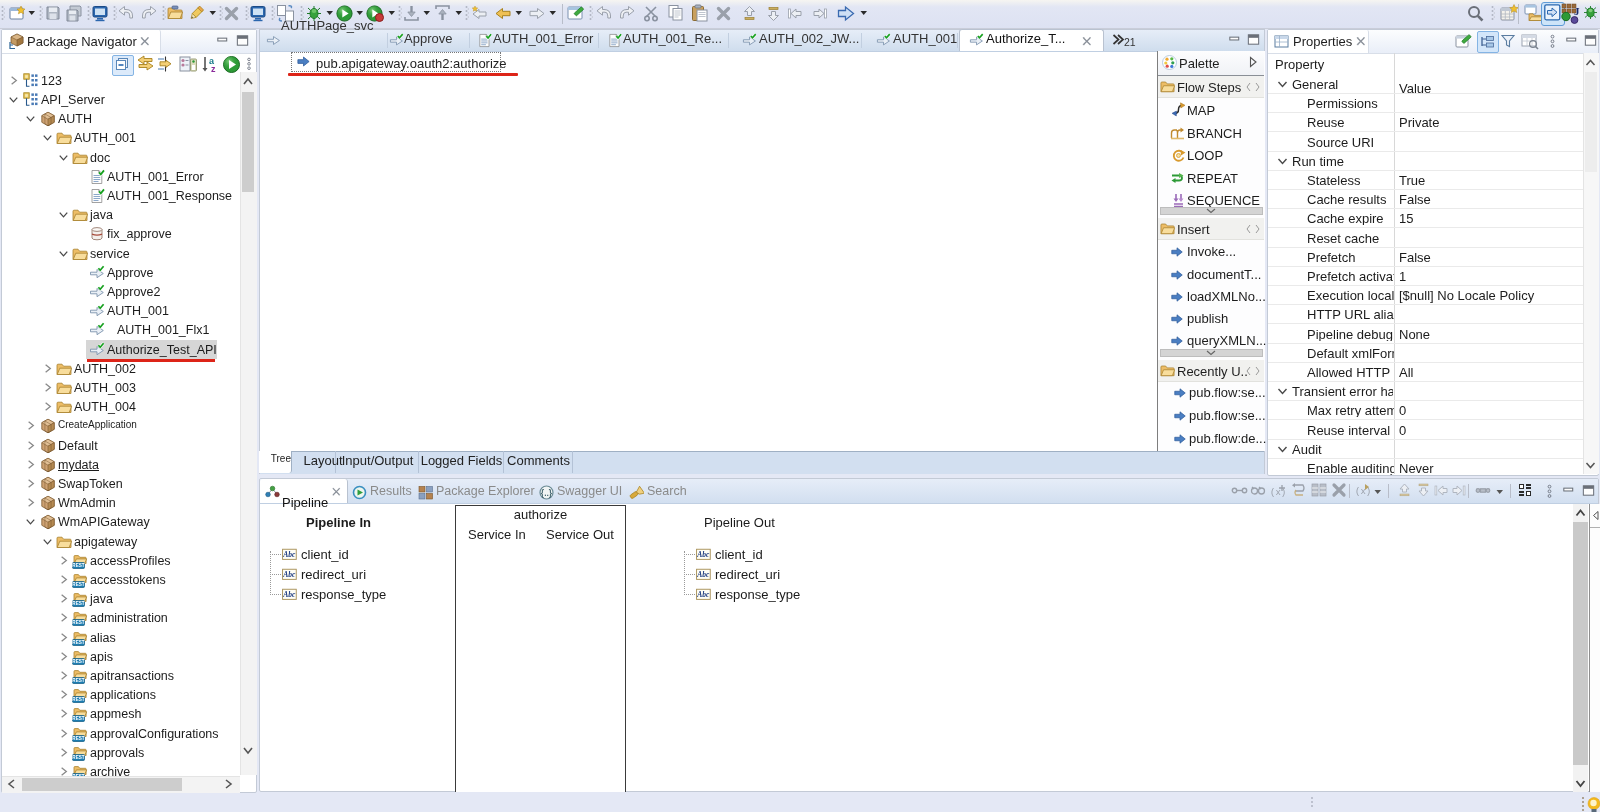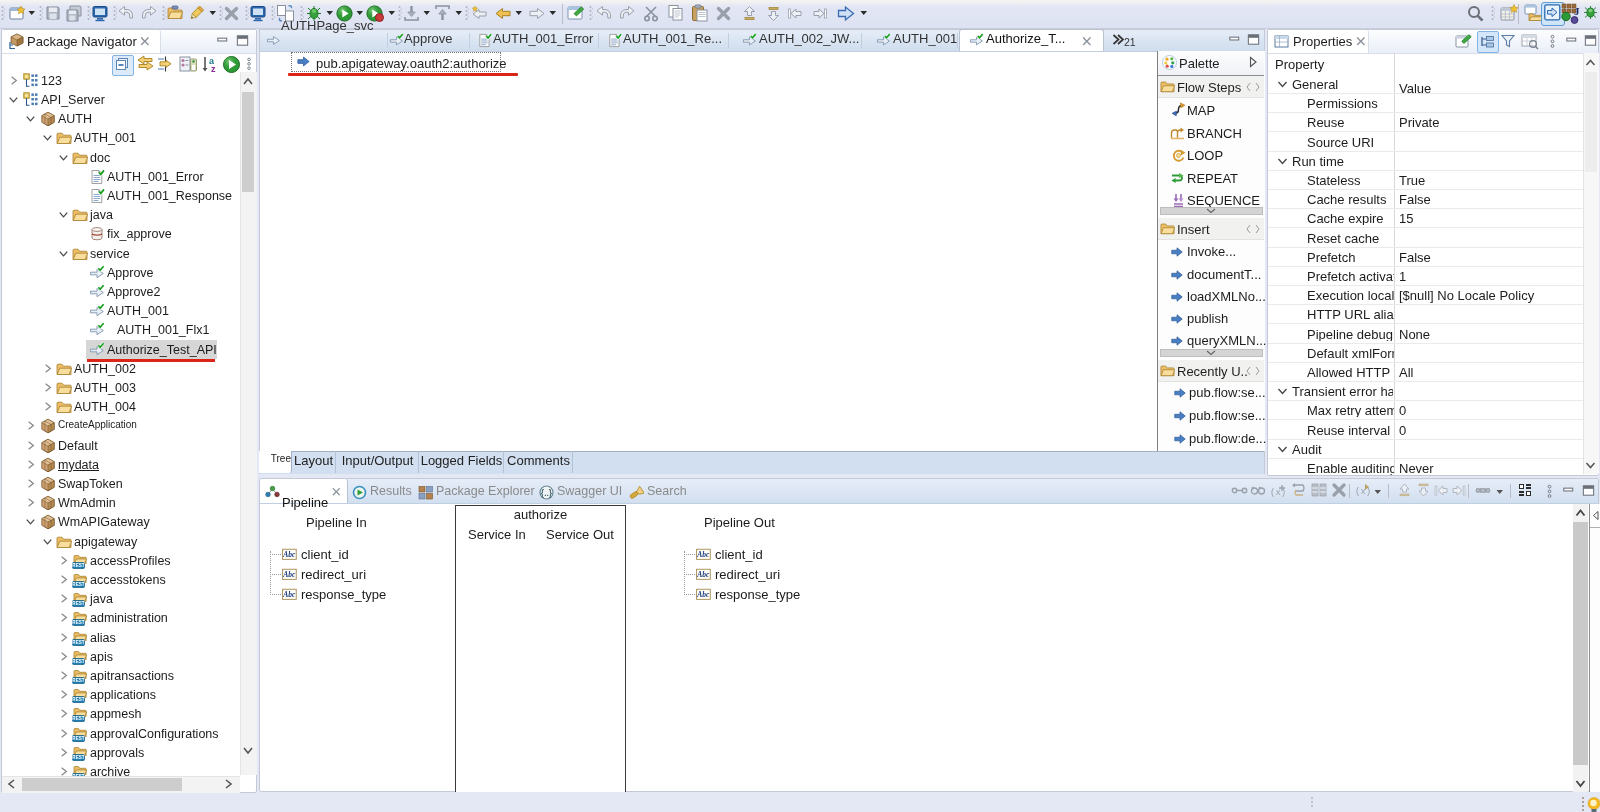--- a/index.html
+++ b/index.html
@@ -871,21 +871,21 @@
 <div class="ab" style="left:291px;top:52px;width:210px;height:20px;border:1px dotted #777;background:#fff;box-sizing:border-box;"></div>
 <svg class="ab" style="left:296px;top:54px;" width="15" height="15" viewBox="0 0 16 16">
     <use href="#bluearr"></use>
   </svg>
 <div class="ab" style="left:316px;top:57px;font-size:13px;color:#222;font-weight:normal;white-space:nowrap;line-height:1;">pub.apigateway.oauth2:authorize</div>
 <div class="ab" style="left:288px;top:73px;width:230px;height:3px;background:#dd2418;border-radius:1px;"></div>
 <div class="ab" style="left:260px;top:451px;width:1004px;height:22px;background:#d2dff0;border-top:1px solid #9fb0c4;"></div>
 <div class="ab" style="left:259px;top:451px;width:32px;height:22px;background:#fff;border-right:1px solid #9fb0c4;border-radius:0 0 3px 0;"></div>
 <div class="ab" style="left:259px;top:454px;width:32px;text-align:right;font-size:10px;color:#222;white-space:nowrap;line-height:1;">Tree</div>
 <div class="ab" style="left:335px;top:451px;width:1px;height:22px;background:#b4c2d6;"></div>
-<div class="ab" style="left:291px;top:454px;width:45px;text-align:center;font-size:13px;color:#222;white-space:nowrap;line-height:1;">Layout</div>
+<div class="ab" style="left:291px;top:454px;width:64px;text-align:center;font-size:13px;color:#222;white-space:nowrap;line-height:1;">Layout</div>
 <div class="ab" style="left:418px;top:451px;width:1px;height:22px;background:#b4c2d6;"></div>
 <div class="ab" style="left:336px;top:454px;width:83px;text-align:center;font-size:13px;color:#222;white-space:nowrap;line-height:1;">Input/Output</div>
 <div class="ab" style="left:503px;top:451px;width:1px;height:22px;background:#b4c2d6;"></div>
 <div class="ab" style="left:419px;top:454px;width:85px;text-align:center;font-size:13px;color:#222;white-space:nowrap;line-height:1;">Logged Fields</div>
 <div class="ab" style="left:572px;top:451px;width:1px;height:22px;background:#b4c2d6;"></div>
 <div class="ab" style="left:504px;top:454px;width:69px;text-align:center;font-size:13px;color:#222;white-space:nowrap;line-height:1;">Comments</div>
 <div class="ab" style="left:1157px;top:51px;width:108px;height:400px;background:#fdfdfe;border-left:1px solid #7e7e7e;box-sizing:border-box;"></div>
 <div class="ab" style="left:1158px;top:51px;width:106px;height:24px;background:linear-gradient(#fdfdfe,#f0f2f6);border-bottom:2px solid #8a8f96;"></div>
 <svg class="ab" style="left:1162px;top:55px" width="15" height="15" viewBox="0 0 15 15">
     <circle cx="7.5" cy="7.5" r="7" fill="#fff" stroke="#a8c0d8" stroke-width="0.8"></circle>
@@ -1259,21 +1259,21 @@
   </svg>
 <svg class="ab" style="left:1542px;top:484px;" width="15" height="15" viewBox="0 0 16 16">
     <use href="#vdots"></use>
   </svg>
 <svg class="ab" style="left:1561px;top:483px;" width="15" height="15" viewBox="0 0 16 16">
     <use href="#minbtn"></use>
   </svg>
 <svg class="ab" style="left:1581px;top:483px;" width="15" height="15" viewBox="0 0 16 16">
     <use href="#maxbtn"></use>
   </svg>
-<div class="ab" style="left:306px;top:516px;font-size:13px;color:#1b1b1b;font-weight:normal;white-space:nowrap;line-height:1;">Pipeline In</div>
+<div class="ab" style="left:306px;top:516px;font-size:13px;color:#1b1b1b;font-weight:bold;white-space:nowrap;line-height:1;">Pipeline In</div>
 <div class="ab" style="left:704px;top:516px;font-size:13px;color:#1b1b1b;font-weight:normal;white-space:nowrap;line-height:1;">Pipeline Out</div>
 <div class="ab" style="left:455px;top:505px;width:171px;height:287px;border:1px solid #3a3a3a;border-bottom:none;background:#fff;box-sizing:border-box;"></div>
 <div class="ab" style="left:455px;top:508px;width:171px;text-align:center;font-size:13px;color:#1b1b1b;line-height:1;">authorize</div>
 <div class="ab" style="left:468px;top:528px;font-size:13px;color:#1b1b1b;font-weight:normal;white-space:nowrap;line-height:1;">Service In</div>
 <div class="ab" style="left:546px;top:528px;font-size:13px;color:#1b1b1b;font-weight:normal;white-space:nowrap;line-height:1;">Service Out</div>
 <div class="ab" style="left:270px;top:551px;width:1px;height:44px;border-left:1px dotted #9a9a9a;"></div>
 <div class="ab" style="left:270px;top:554px;width:11px;height:1px;border-top:1px dotted #9a9a9a;"></div>
 <svg class="ab" style="left:282px;top:547px;" width="15" height="15" viewBox="0 0 16 16">
     <use href="#abcfield"></use>
   </svg>

